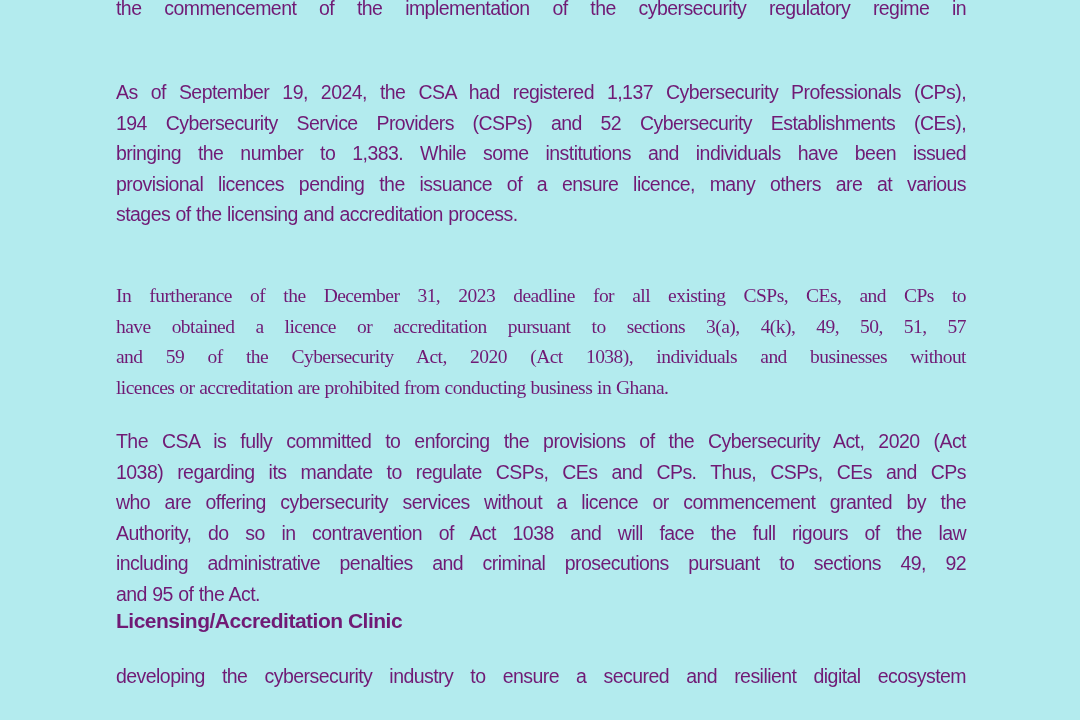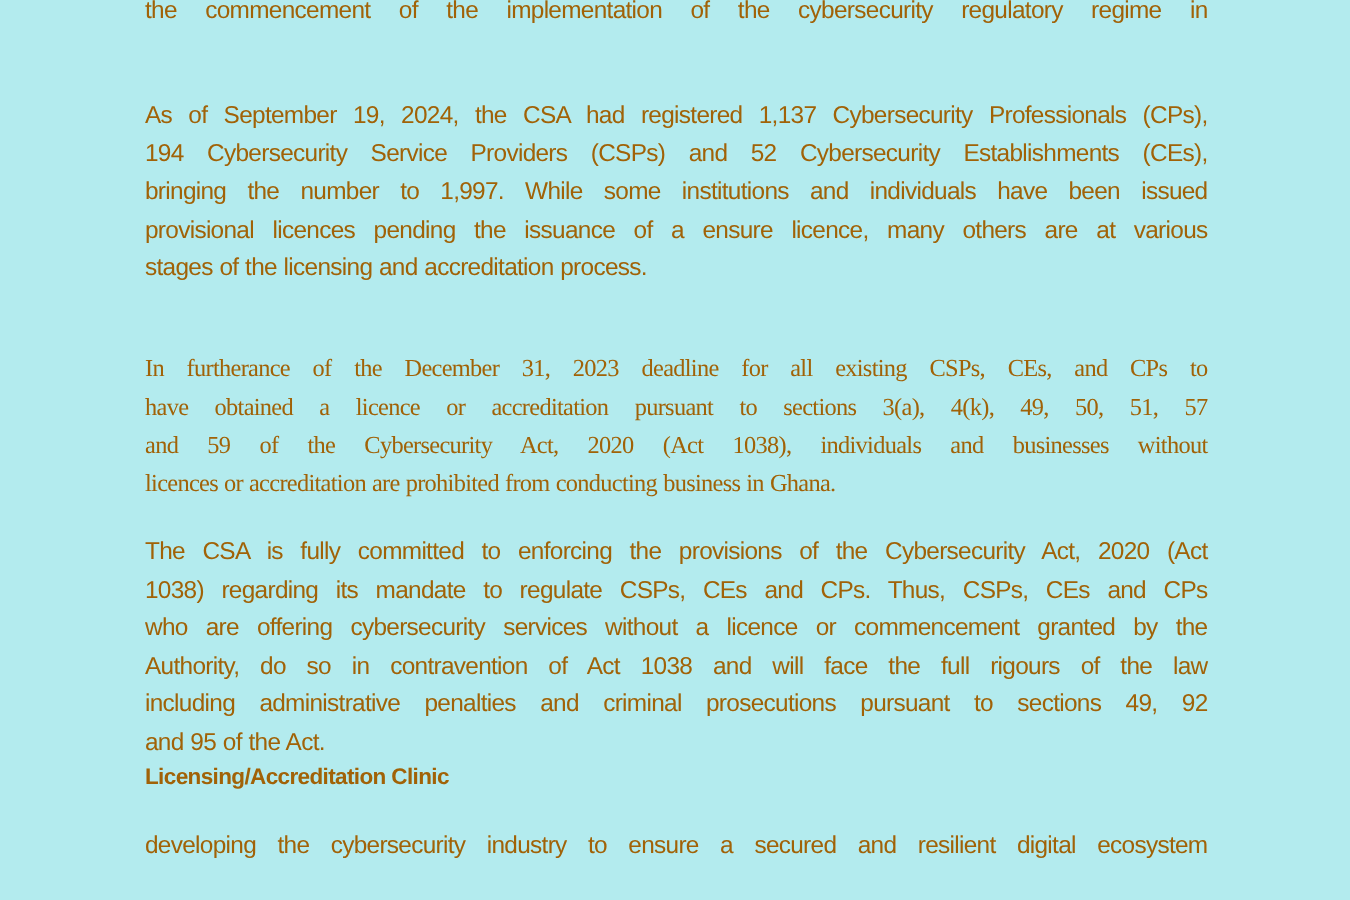--- a/index.html
+++ b/index.html
@@ -8,21 +8,21 @@
       width: 1080px;
       height: 720px;
       overflow: hidden;
       background: #b3ebee;
     }
     .page {
       position: relative;
       width: 1080px;
       height: 720px;
       background: #b3ebee;
-      color: #a16207;
+      color: #701a75;
       font-family: "Liberation Sans", sans-serif;
     }
     .para {
       position: absolute;
       left: 116px;
       width: 850px;
       font-size: 19.5px;
       line-height: 30.5px;
       text-align: justify;
       letter-spacing: -0.55px;
@@ -35,40 +35,40 @@
       text-align-last: justify;
       white-space: nowrap;
     }
     .line.last {
       text-align-last: left;
     }
     .heading {
       position: absolute;
       left: 116px;
       top: 606px;
-      font-size: 18px;
+      font-size: 21px;
       line-height: 30px;
       font-weight: bold;
       letter-spacing: -0.5px;
       margin: 0;
     }
   </style>
 </head>
 <body>
 
 <div class="page">
 
   <p class="para" style="top:-7px;">
     <span class="line">the commencement of the implementation of the cybersecurity regulatory regime in</span>
   </p>
 
   <p class="para" style="top:77px;">
     <span class="line">As of September 19, 2024, the CSA had registered 1,137 Cybersecurity Professionals (CPs),</span>
     <span class="line">194 Cybersecurity Service Providers (CSPs) and 52 Cybersecurity Establishments (CEs),</span>
-    <span class="line">bringing the number to 1,997. While some institutions and individuals have been issued</span>
+    <span class="line">bringing the number to 1,383. While some institutions and individuals have been issued</span>
     <span class="line">provisional licences pending the issuance of a ensure licence, many others are at various</span>
     <span class="line last">stages of the licensing and accreditation process.</span>
   </p>
 
   <p class="para" style="top:281px;font-family:Liberation Serif, serif;">
     <span class="line">In furtherance of the December 31, 2023 deadline for all existing CSPs, CEs, and CPs to</span>
     <span class="line">have obtained a licence or accreditation pursuant to sections 3(a), 4(k), 49, 50, 51, 57</span>
     <span class="line">and 59 of the Cybersecurity Act, 2020 (Act 1038), individuals and businesses without</span>
     <span class="line last">licences or accreditation are prohibited from conducting business in Ghana.</span>
   </p>

